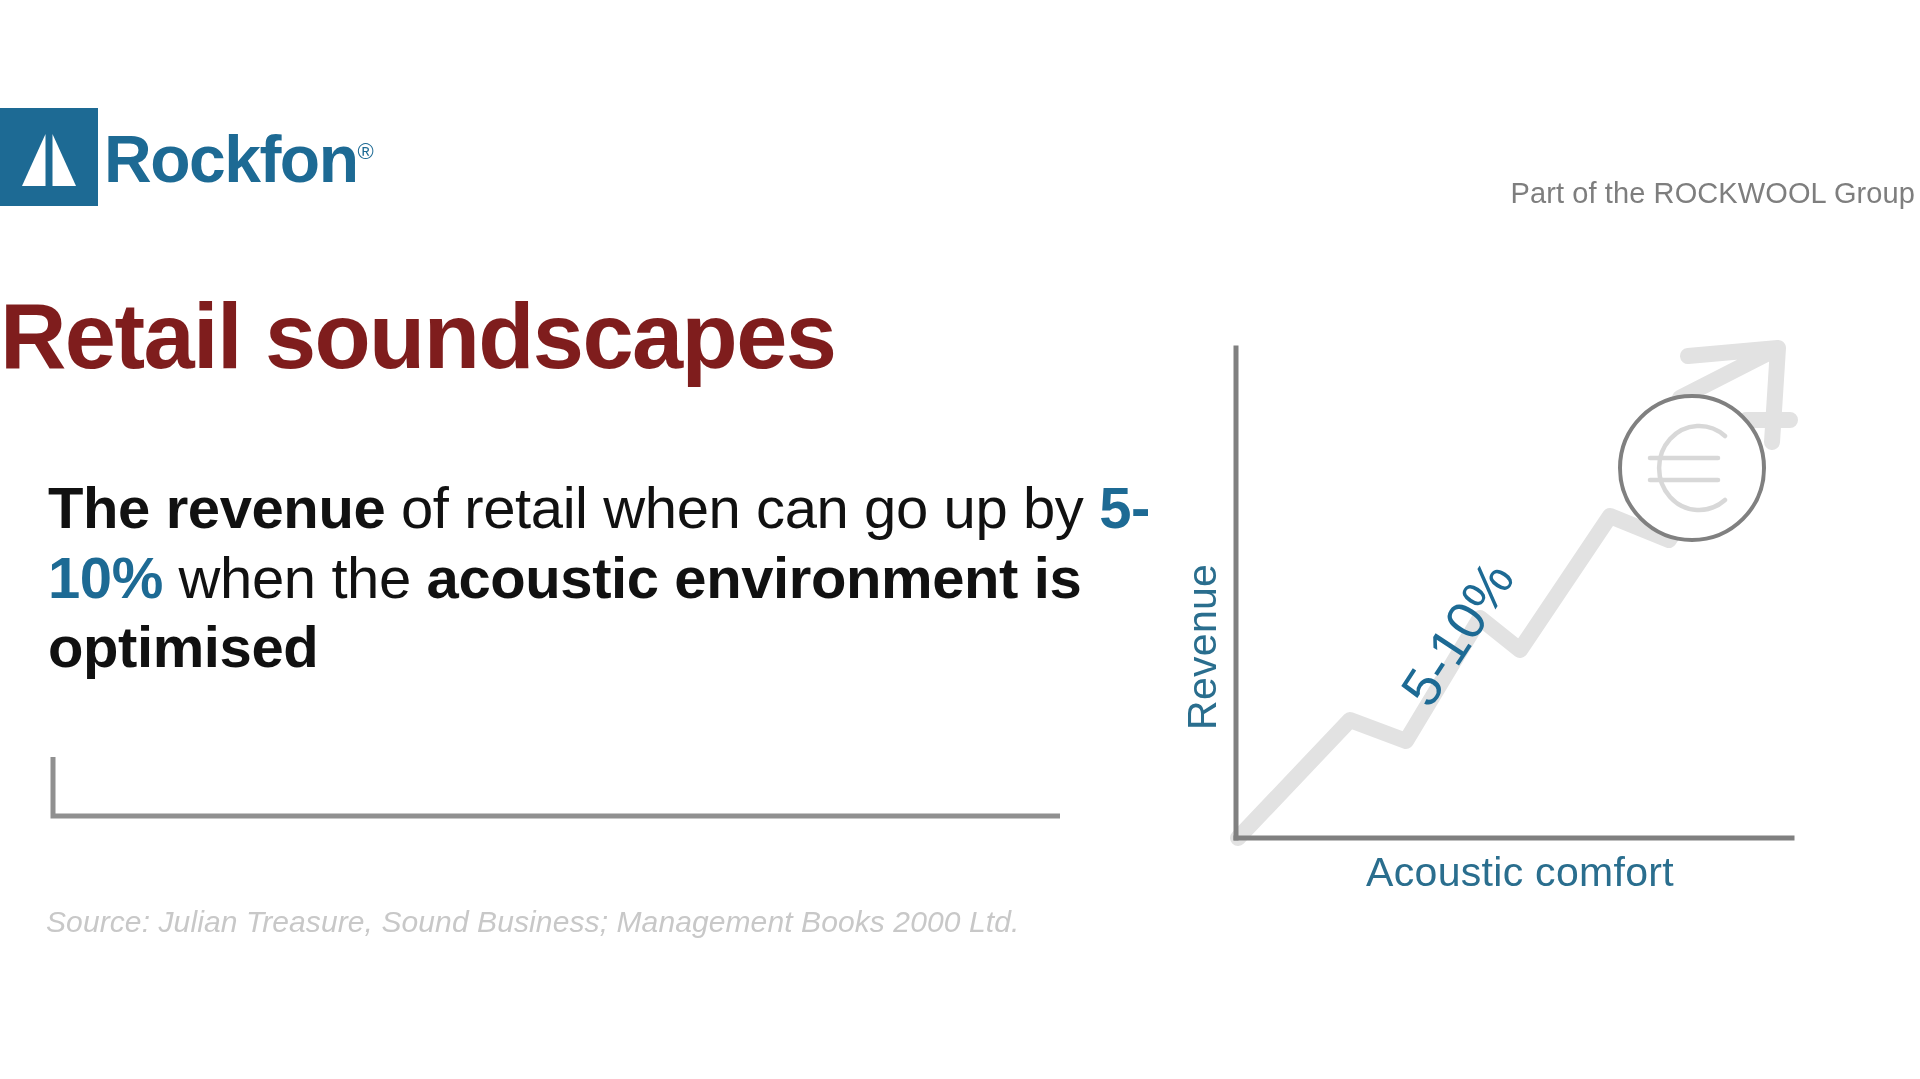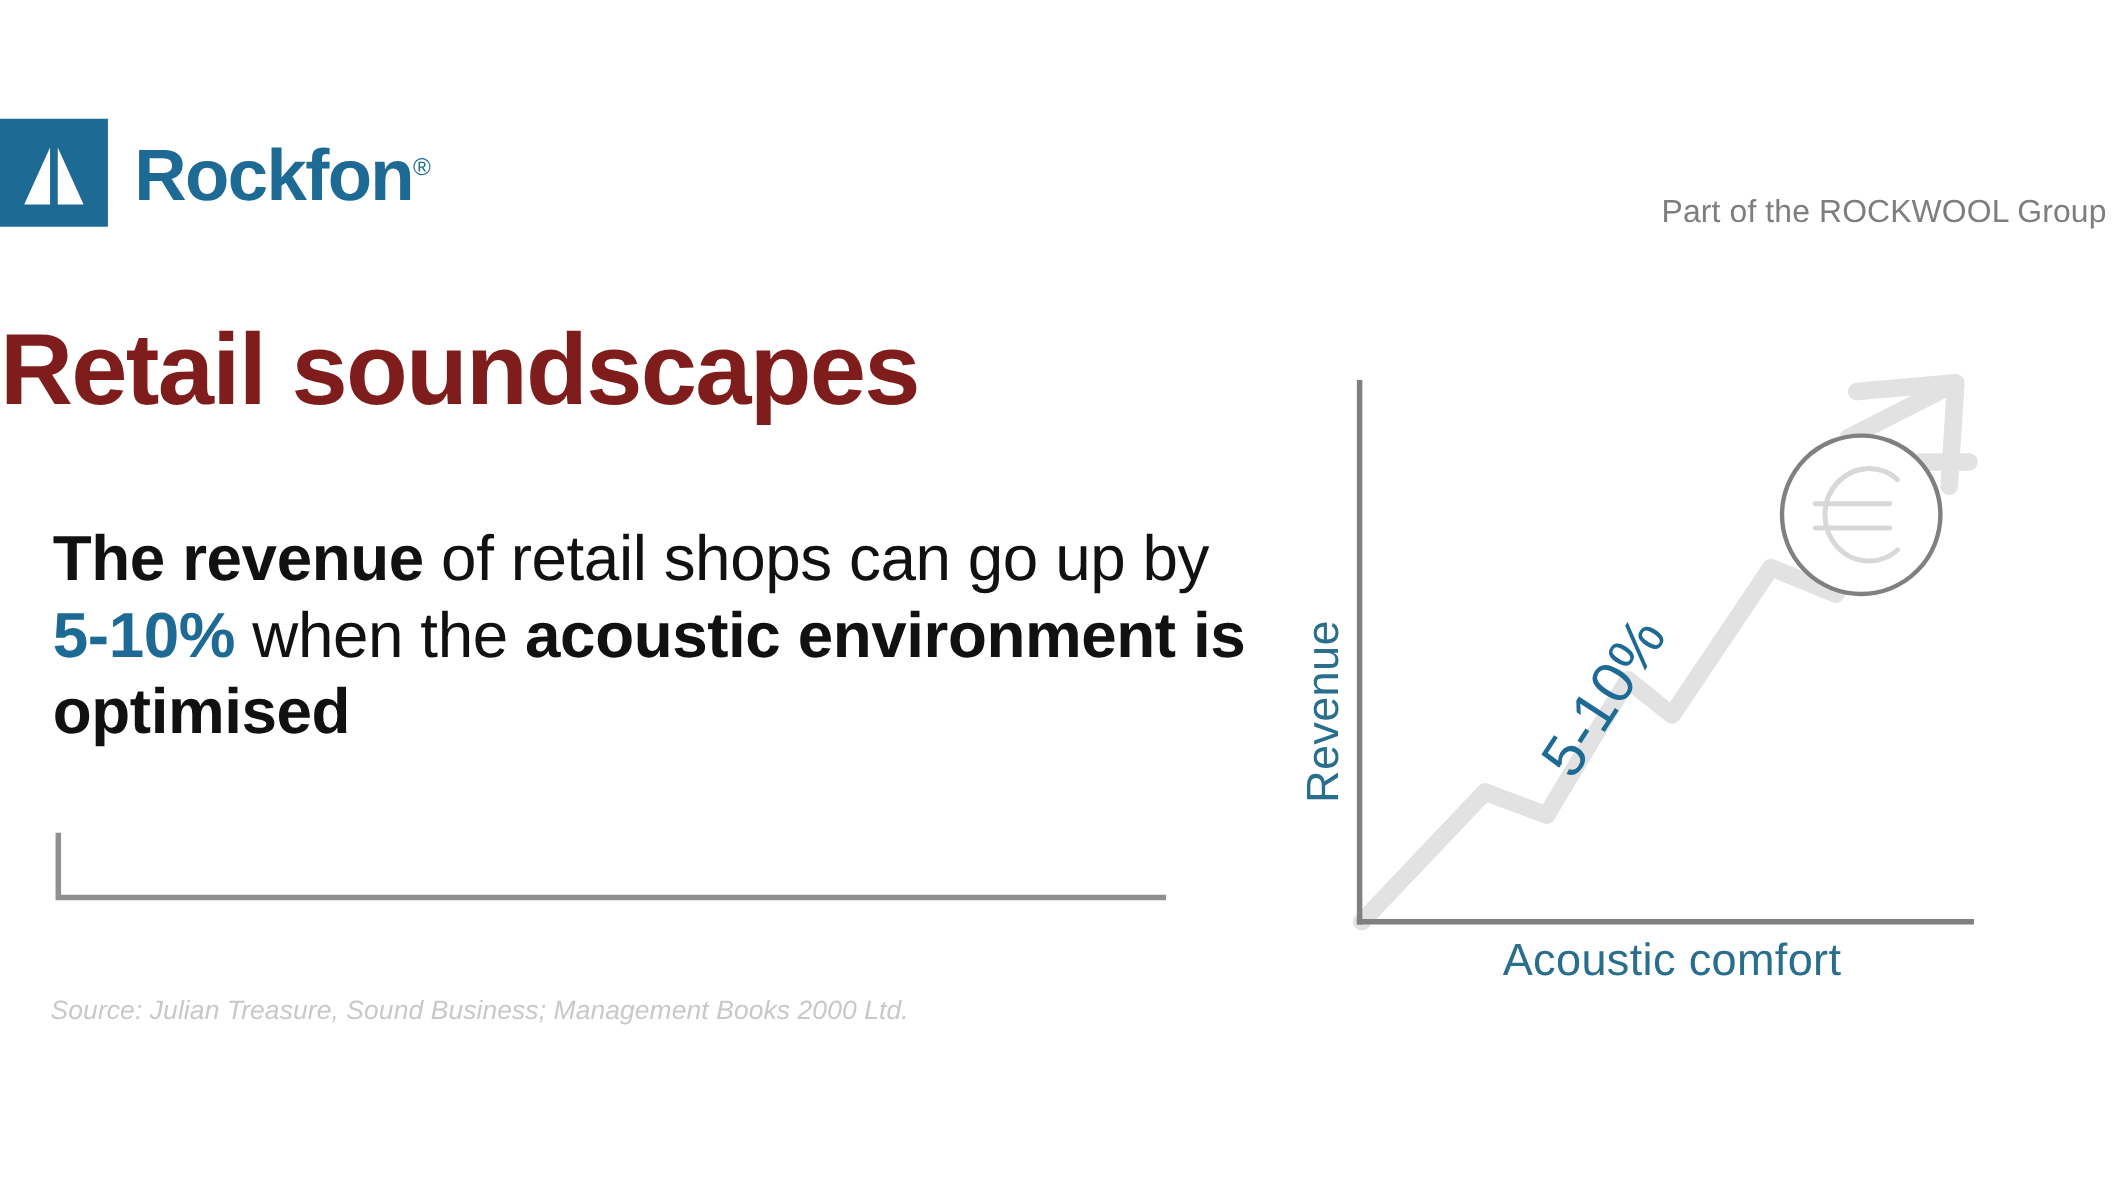--- a/index.html
+++ b/index.html
@@ -27,21 +27,21 @@
     display: flex;
     align-items: center;
   }
   #logo-mark {
     width: 98px;
     height: 98px;
     background: #1D6A94;
     display: block;
   }
   #logo-wordmark {
-    margin-left: 24px;
+    margin-left: 6px;
     font-size: 66px;
     font-weight: bold;
     color: #1D6A94;
     letter-spacing: -1.5px;
     line-height: 1;
     position: relative;
     top: 2px;
     white-space: nowrap;
   }
   #logo-wordmark .reg {
@@ -97,21 +97,21 @@
     width: 1010px;
     height: 62px;
     pointer-events: none;
   }
 
   
   #source-note {
     position: absolute;
     left: 46px;
     top: 905px;
-    font-size: 24px;
+    font-size: 30px;
     font-style: italic;
     color: #C8C8C8;
     letter-spacing: 0.1px;
     white-space: nowrap;
   }
 
   
   #chart {
     position: absolute;
     left: 1180px;
@@ -177,21 +177,21 @@
         <polygon points="52.5,26 76,78 52.5,78" fill="#ffffff"></polygon>
       </svg>
     </span>
     <span id="logo-wordmark"><span>Rockfon</span><span class="reg">®</span></span>
   </div>
 
   <div id="rockwool-tagline">Part of the ROCKWOOL Group</div>
 
   <div id="page-title">Retail soundscapes</div>
 
-  <div id="statement"><span class="b">The revenue</span><span> of retail shops can go up by </span><span class="accent">5-10%</span><span> when the </span><span class="b">acoustic environment is optimised</span></div>
+  <div id="statement"><span class="b">The revenue</span><span> of retail when can go up by </span><span class="accent">5-10%</span><span> when the </span><span class="b">acoustic environment is optimised</span></div>
 
   <div id="text-rule">
     <svg width="1010" height="62" viewBox="0 0 1010 62" aria-hidden="true">
       <path d="M3 0 L3 59 L1010 59" fill="none" stroke="#909090" stroke-width="5" stroke-linecap="square" stroke-linejoin="miter"></path>
     </svg>
   </div>
 
   <div id="source-note">Source: Julian Treasure, Sound Business; Management Books 2000 Ltd.</div>
 
   <div id="chart">

